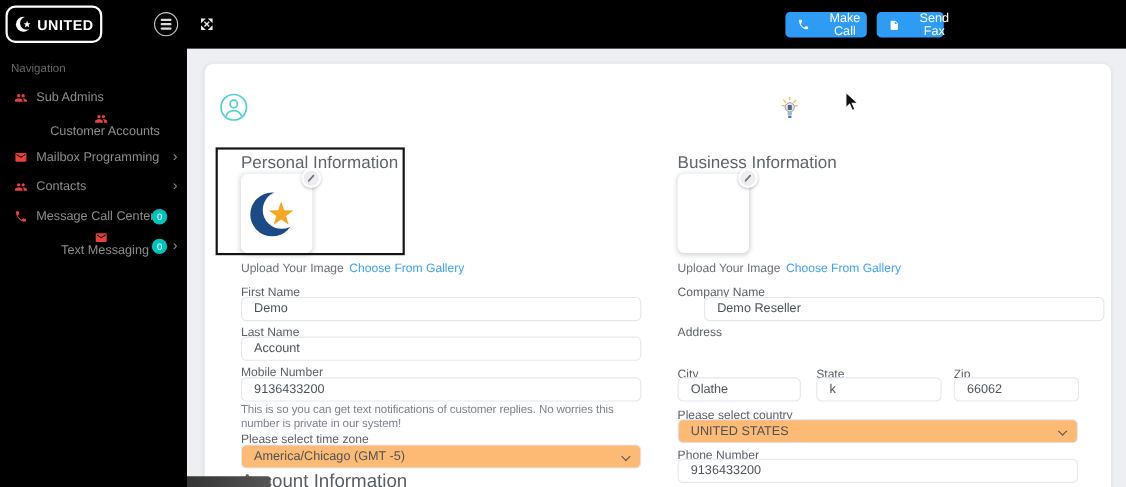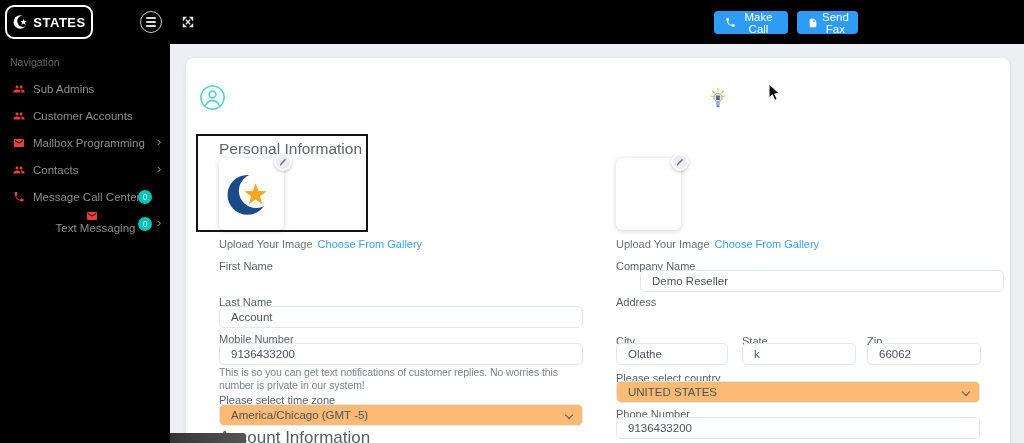--- a/index.html
+++ b/index.html
@@ -20,21 +20,21 @@
     position:absolute; left:140px; top:11px; width:22px; height:22px;
     border:1px solid #c9c9c9; border-radius:50%;
     display:flex; flex-direction:column; align-items:center; justify-content:center; gap:2px;
     cursor:pointer;
   }
   .menu-toggle i { display:block; width:10px; height:2px; background:#dcdcdc; border-radius:1px; }
   .expand-btn { position:absolute; left:181px; top:15px; width:14px; height:14px; cursor:pointer; }
   .tb-btn {
     position:absolute; top:11px; height:23px; border:none; border-radius:4px;
     background:#2e9bf5; color:#fff; font-family:"Liberation Sans",sans-serif;
-    font-size:11.5px; display:flex; align-items:center; gap:4px; padding:0 11px; cursor:pointer;
+    font-size:11.5px; display:flex; align-items:center; gap:18px; padding:0 11px; cursor:pointer;
   }
   .tb-btn.call { left:714px; width:74px; }
   .tb-btn.fax  { left:797px; width:61px; }
   
   .sidebar { position:absolute; left:0; top:44px; width:170px; height:399px; background:#000; z-index:4; }
   .nav-label { position:absolute; left:10px; top:12px; font-size:10.5px; color:#666; }
   .nav-item {
     position:absolute; left:0; width:170px; height:27px; display:flex; align-items:center;
     padding-left:13px; cursor:pointer;
   }
@@ -100,21 +100,21 @@
 
   <div class="topbar">
     <div class="logo">
       <span style="display:inline-flex;width:18px;height:18px;">
         <svg viewBox="0 0 24 24" width="18" height="18">
           <circle cx="11" cy="12" r="9" fill="#fff"></circle>
           <circle cx="14.8" cy="10.8" r="7.8" fill="#000"></circle>
           <polygon fill="#fff" points="15.5,7.6 16.6,10.7 19.9,10.8 17.3,12.8 18.2,16 15.5,14.1 12.8,16 13.7,12.8 11.1,10.8 14.4,10.7"></polygon>
         </svg>
       </span>
-      <span class="logo-text">STATES</span>
+      <span class="logo-text">UNITED</span>
     </div>
 
     <div class="menu-toggle">
       <i></i>
         <i></i>
         <i></i>
     </div>
 
     <div class="expand-btn">
       <svg viewBox="0 0 16 16" width="14" height="14">
@@ -154,21 +154,21 @@
 
     <div class="nav-item" style="top:31px;">
       <span class="nicon">
         <svg viewBox="0 0 24 24" width="12" height="12">
             <path fill="#e8403a" d="M16 11c1.66 0 3-1.34 3-3s-1.34-3-3-3-3 1.34-3 3 1.34 3 3 3zm-8 0c1.66 0 3-1.34 3-3S9.66 5 8 5 5 6.34 5 8s1.34 3 3 3zm0 2c-2.33 0-7 1.17-7 3.5V19h14v-2.5c0-2.33-4.67-3.5-7-3.5zm8 0c-.29 0-.62.02-.97.05 1.16.84 1.97 1.97 1.97 3.45V19h6v-2.5c0-2.33-4.67-3.5-7-3.5z"></path>
           </svg>
       </span>
       <span class="nlabel">Sub Admins</span>
     </div>
 
-    <div class="nav-item" style="top:58px;">
+    <div class="nav-item" style="top:58px;flex-direction:column;">
       <span class="nicon">
         <svg viewBox="0 0 24 24" width="12" height="12">
             <path fill="#e8403a" d="M16 11c1.66 0 3-1.34 3-3s-1.34-3-3-3-3 1.34-3 3 1.34 3 3 3zm-8 0c1.66 0 3-1.34 3-3S9.66 5 8 5 5 6.34 5 8s1.34 3 3 3zm0 2c-2.33 0-7 1.17-7 3.5V19h14v-2.5c0-2.33-4.67-3.5-7-3.5zm8 0c-.29 0-.62.02-.97.05 1.16.84 1.97 1.97 1.97 3.45V19h6v-2.5c0-2.33-4.67-3.5-7-3.5z"></path>
           </svg>
       </span>
       <span class="nlabel">Customer Accounts</span>
     </div>
 
     <div class="nav-item" style="top:85px;">
       <span class="nicon">
@@ -258,36 +258,38 @@
             <path d="M2.8 9.4 l-.5 1.3 1.3-.5z" fill="#707070"></path>
           </svg>
         </span>
       </div>
 
       <div class="upload-line" style="left:33px; top:180px;">
         <span>Upload Your Image</span><span class="glink">Choose From Gallery</span>
       </div>
 
       <label class="flabel" style="left:33px; top:202px;">First Name</label>
+      <input class="finput" style="left: 33px; top: 212px;" readonly="" value="Demo">
 
       <label class="flabel" style="left:33px; top:238px;">Last Name</label>
       <input class="finput" style="left: 33px; top: 248px;" readonly="" value="Account">
 
       <label class="flabel" style="left:33px; top:275px;">Mobile Number</label>
       <input class="finput" style="left: 33px; top: 285px;" readonly="" value="9136433200">
       <div class="help-text">This is so you can get text notifications of customer replies. No worries this number is private in our system!</div>
 
       <label class="flabel" style="left:33px; top:336px;">Please select time zone</label>
       <div class="fselect" style="left:33px; top:346px;">
         <span>America/Chicago (GMT -5)</span>
         <span class="chev-d"></span>
       </div>
 
       <div class="acct-title">Account Information</div>
 
+      <div class="sec-title" style="left:430px; top:82px;">Business Information</div>
 
       <div class="img-box" style="left:430px; top:100px;"></div>
       <div class="pencil-btn" style="left:485px; top:95px;">
         <span style="display:inline-flex;">
           <svg viewBox="0 0 12 12" width="10" height="10">
             <path d="M3.4 8.6 L8.4 3.2" stroke="#707070" stroke-width="1.8" stroke-linecap="round"></path>
             <path d="M2.8 9.4 l-.5 1.3 1.3-.5z" fill="#707070"></path>
           </svg>
         </span>
       </div>

